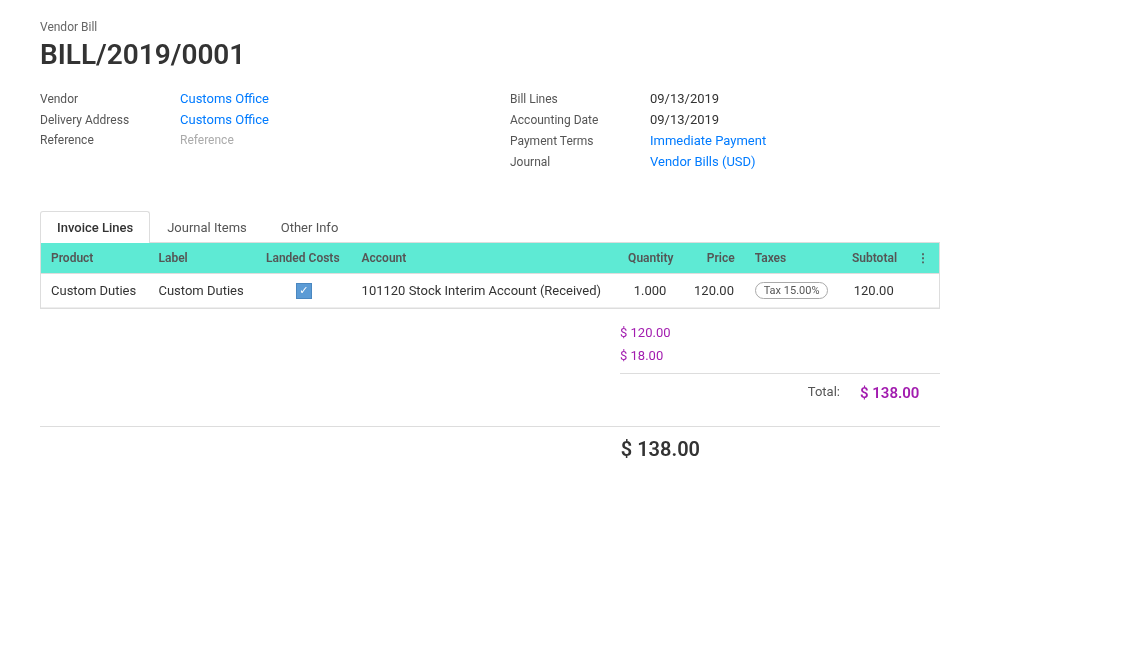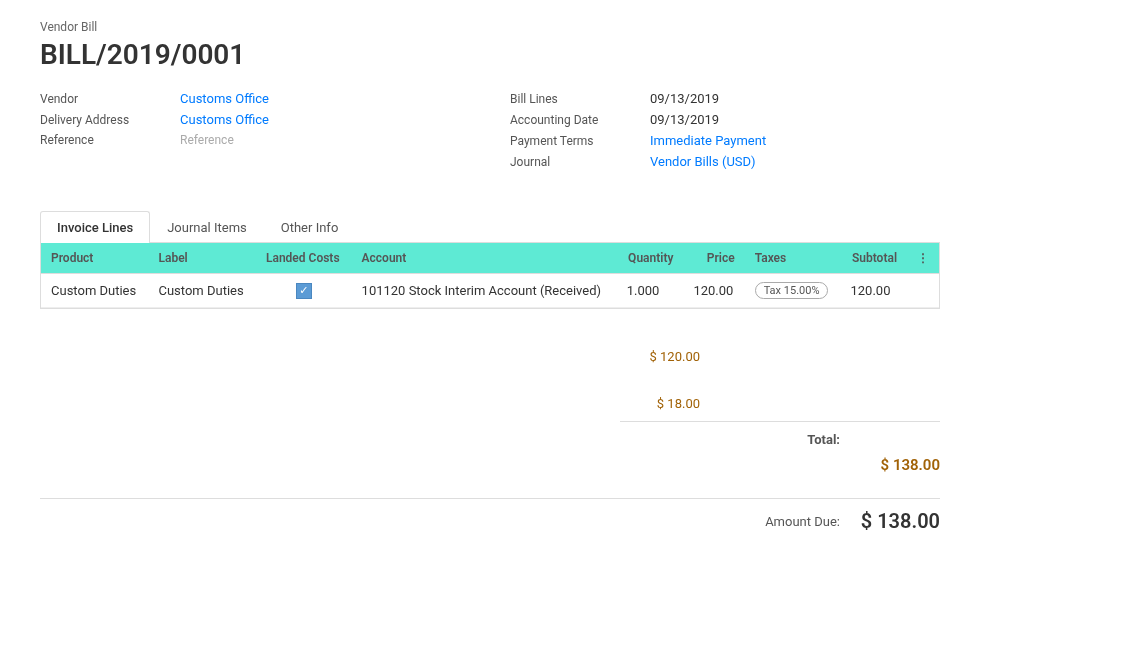--- a/index.html
+++ b/index.html
@@ -105,21 +105,21 @@
     }
     .data-table thead th.right {
       text-align: right;
     }
     .data-table tbody td {
       padding: 8px 10px;
       font-size: 13px;
       border-bottom: 1px solid #eee;
     }
     .data-table tbody td.right {
-      text-align: left;
+      text-align: center;
     }
     .checkbox-cell {
       text-align: center !important;
     }
     .checkbox-icon {
       width: 16px;
       height: 16px;
       background: #5b9bd5;
       border: 1px solid #4a87c0;
       display: inline-flex;
@@ -154,31 +154,30 @@
       padding: 4px 0;
       font-size: 13px;
     }
     .totals-row .label {
       color: #555;
       text-align: right;
       flex: 1;
       padding-right: 20px;
     }
     .totals-row .value {
-      color: #a16207;
-      text-align: right;
+      color: #a21caf;
+      text-align: left;
       min-width: 80px;
-      margin-top: 24px;
     }
     .totals-divider {
       border-top: 1px solid #ddd;
       margin: 6px 0;
     }
     .totals-row.total-row .label {
-      font-weight: 700;
+      font-weight: 400;
       text-align: right;
     }
     .totals-row.total-row .value {
       font-weight: 600;
       font-size: 15px;
     }
     .amount-due-section {
       display: flex;
       justify-content: flex-end;
       padding: 10px 0;
@@ -307,18 +306,17 @@
       <div class="totals-divider"></div>
       <div class="totals-row total-row">
         <span class="label">Total:</span>
         <span class="value">$ 138.00</span>
       </div>
     </div>
   </div>
 
   <div class="amount-due-section">
     <div class="amount-due-inner">
-      <span class="amount-due-label">Amount Due:</span>
       <span class="amount-due-value">$ 138.00</span>
     </div>
   </div>
 
 </div>
 
 </body></html>

